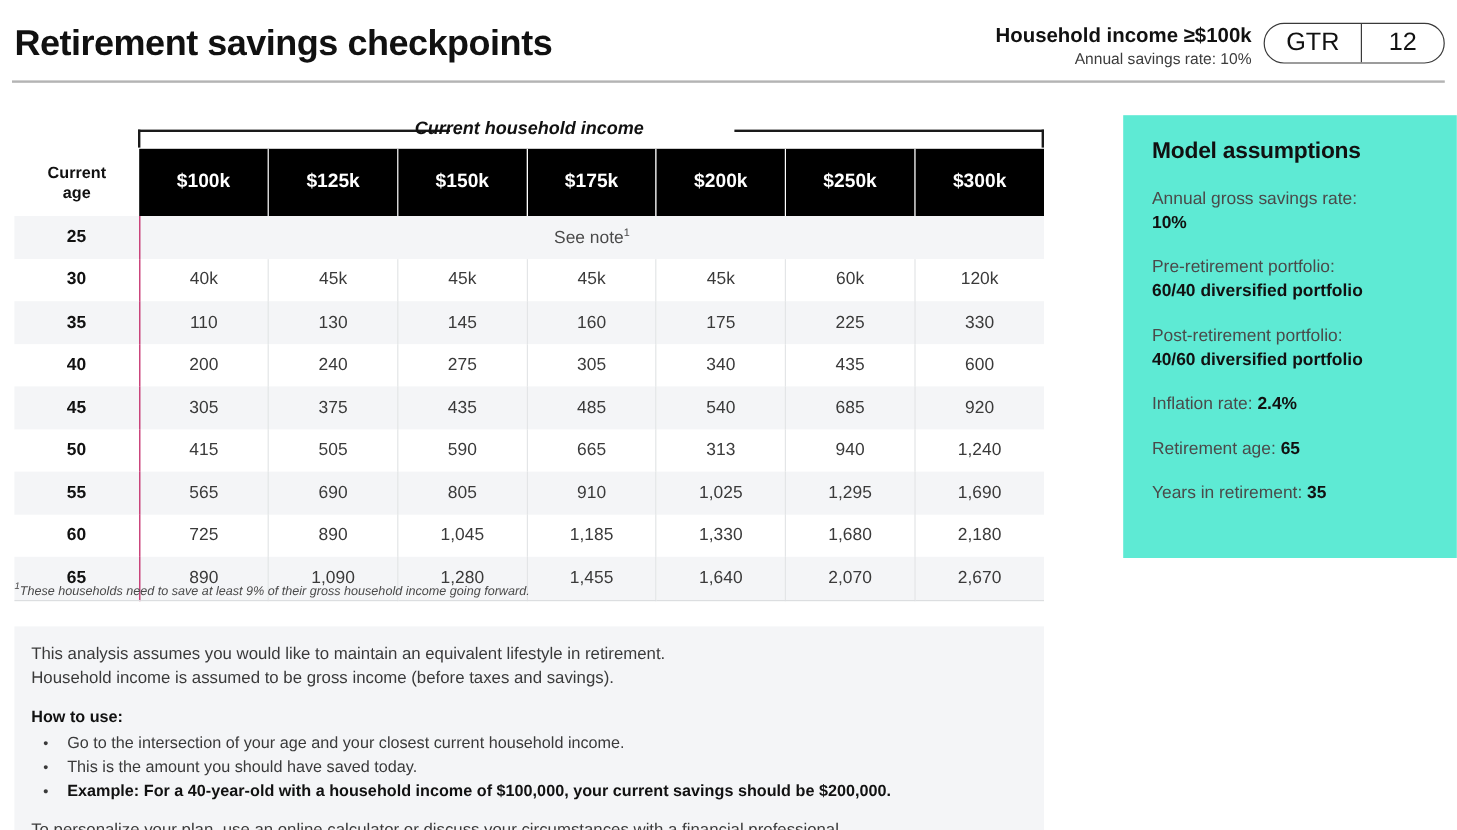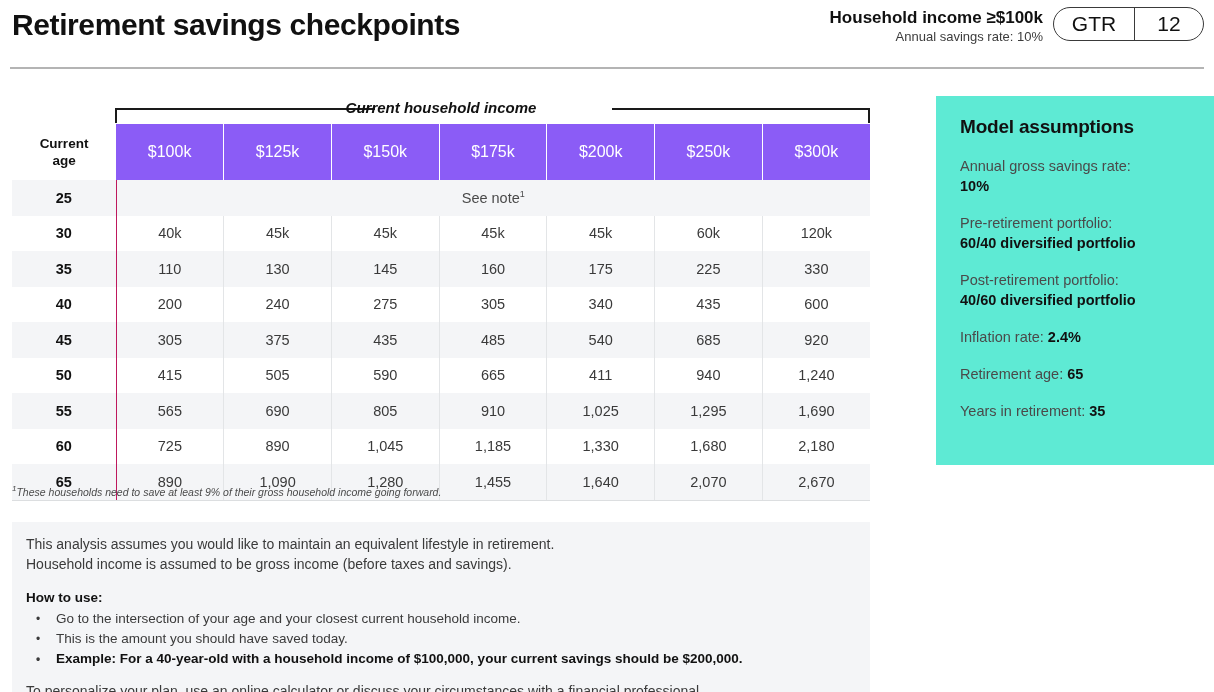--- a/index.html
+++ b/index.html
@@ -12,21 +12,21 @@
     height: 692px;
     position: relative;
     font-family: "Liberation Sans", "DejaVu Sans", sans-serif;
     color: #1a1a1a;
     overflow: hidden;
   }
 
   
   .page-header {
     position: absolute;
-    top: 0; left: 0;
+    top: 12px; left: 0;
     width: 1214px;
     height: 68px;
   }
   .page-title {
     position: absolute;
     left: 12px;
     top: 8px;
     font-size: 30px;
     font-weight: bold;
     letter-spacing: -0.4px;
@@ -148,24 +148,24 @@
   thead th.age-head {
     background: #ffffff;
     font-size: 13.5px;
     font-weight: bold;
     color: #111111;
     line-height: 17px;
     padding: 4px 2px;
     height: 48px;
   }
   thead th.income-head {
-    background: #8b5cf6;
+    background: #000000;
     color: #ffffff;
     font-size: 16px;
-    font-weight: normal;
+    font-weight: bold;
     height: 48px;
     border-right: 1.5px solid #ffffff;
   }
   thead th.income-head.last { border-right: none; }
 
   tbody td {
     font-size: 14.5px;
     color: #3a3a3a;
     height: 33.5px;
     border-right: 1px solid #e3e5e7;
@@ -385,21 +385,21 @@
         <td>685</td>
         <td class="last-col">920</td>
       </tr>
 
       <tr class="plain">
         <td class="age-cell">50</td>
         <td>415</td>
         <td>505</td>
         <td>590</td>
         <td>665</td>
-        <td>411</td>
+        <td>313</td>
         <td>940</td>
         <td class="last-col">1,240</td>
       </tr>
 
       <tr class="alt">
         <td class="age-cell">55</td>
         <td>565</td>
         <td>690</td>
         <td>805</td>
         <td>910</td>

